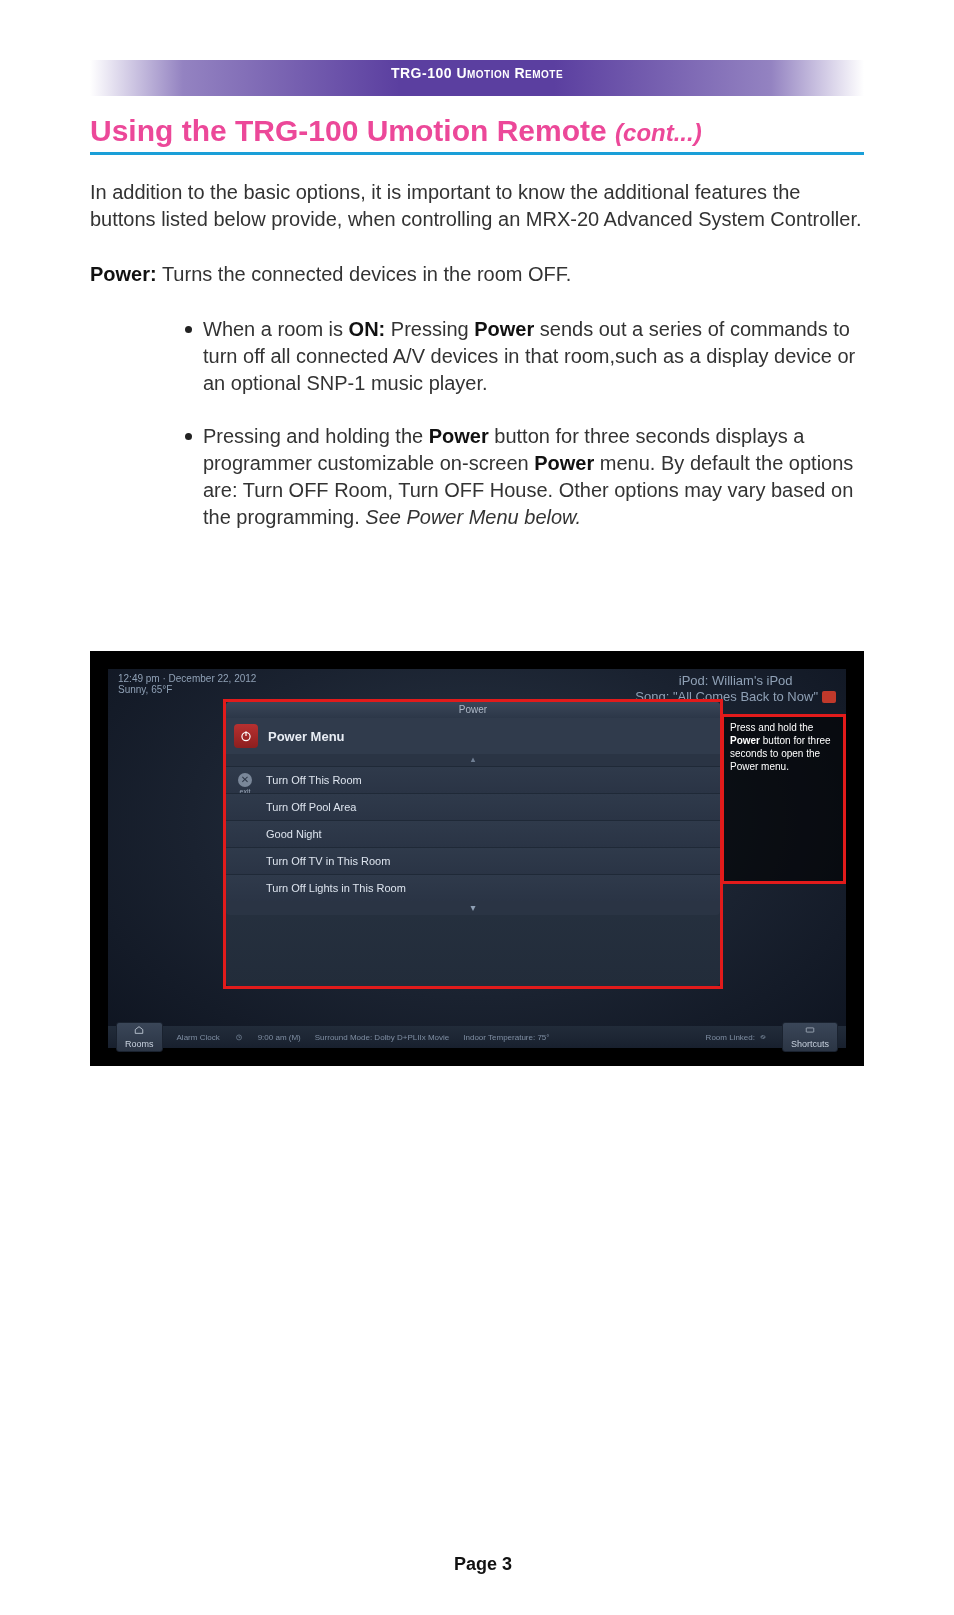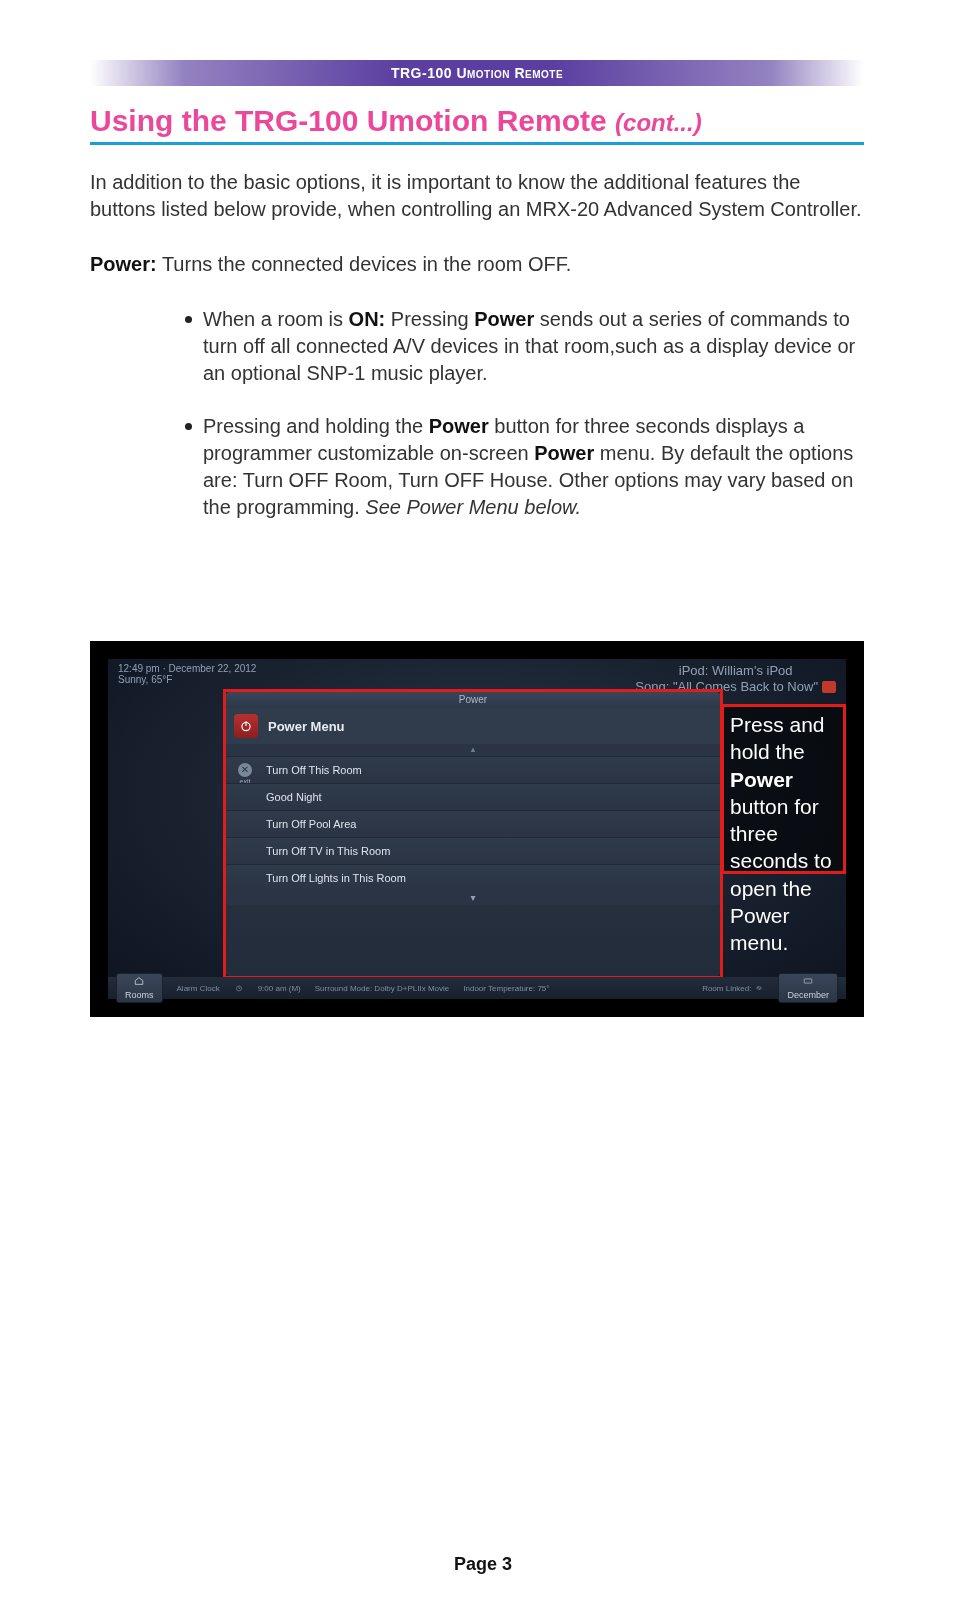--- a/index.html
+++ b/index.html
@@ -11,21 +11,21 @@
     width: 954px;
   }
   .page {
     width: 954px;
     min-height: 1615px;
     position: relative;
     box-sizing: border-box;
     padding: 60px 90px 40px 90px;
   }
   .header-band {
-    height: 26px;
+    height: 36px;
     line-height: 26px;
     text-align: center;
     font-size: 14px;
     color: #fff;
     font-weight: 600;
     letter-spacing: 0.5px;
     background: linear-gradient(to right,
       rgba(102,78,167,0) 0%,
       rgba(102,78,167,0.7) 12%,
       #5b3fa0 40%,
@@ -90,21 +90,21 @@
     background: #000;
     padding: 18px;
     box-sizing: border-box;
   }
   .shot {
     background: radial-gradient(ellipse at 50% 40%, #2a3646 0%, #1a2230 55%, #0e1420 100%);
     color: #cfd6e0;
     font-family: "Segoe UI", Arial, sans-serif;
     font-size: 11px;
     position: relative;
-    height: 340px;
+    height: 379px;
   }
   .shot-topbar {
     display:flex;
     justify-content: space-between;
     padding: 4px 10px 2px 10px;
     font-size: 10px;
     color:#8fa0b5;
   }
   .shot-topbar .center {
     position:absolute;
@@ -126,21 +126,21 @@
     box-sizing:border-box;
   }
   .red-outline.menu {
     left:115px; top:30px; width:500px; height:290px;
   }
   .red-outline.callout {
     right:0px; top:45px; width:125px; height:170px;
     background: rgba(0,0,0,0.6);
     color:#fff;
     font-family: "Optima","Segoe UI",sans-serif;
-    font-size:21px;
+    font-size:10px;
     line-height:1.3;
     padding:4px 6px;
   }
   .red-outline.callout .bold { font-weight:700; }
 
   .menu-area {
     position:absolute;
     left:118px; top:33px; width:494px; height:284px;
     background: linear-gradient(#2e3a4a,#222c3a);
     border-radius:4px;
@@ -284,24 +284,24 @@
         <div class="arrow-row">▴</div>
         <div class="menu-list">
           <div class="menu-row">
             <div class="exit-icon">
               <div class="circ">✕</div>
               <div class="lbl">exit</div>
             </div>
             <span>Turn Off This Room</span>
           </div>
           <div class="menu-row">
+              <span>Turn Off Pool Area</span>
+            </div>
+          <div class="menu-row">
               <span>Good Night</span>
-            </div>
-          <div class="menu-row">
-              <span>Turn Off Pool Area</span>
             </div>
           <div class="menu-row">
               <span>Turn Off TV in This Room</span>
             </div>
           <div class="menu-row">
               <span>Turn Off Lights in This Room</span>
             </div>
         </div>
         <div class="btm-arrow">▾</div>
       </div>
@@ -331,21 +331,21 @@
           <span>Room Linked:</span>
           <svg viewBox="0 0 24 24">
               <path d="M9 12a3 3 0 0 1 3-3h2a3 3 0 0 1 0 6h-2" fill="none" stroke="#7f8ea2" stroke-width="1.5"></path>
               <path d="M15 12a3 3 0 0 1-3 3h-2a3 3 0 0 1 0-6h2" fill="none" stroke="#7f8ea2" stroke-width="1.5"></path>
             </svg>
         </span>
         <div class="btn">
           <svg viewBox="0 0 24 24">
               <rect x="3" y="7" width="18" height="10" rx="1" fill="none" stroke="#c9d2df" stroke-width="1.5"></rect>
             </svg>
-          <span>December</span>
+          <span>Shortcuts</span>
         </div>
       </div>
 
     </div>
   </div>
 
   <div class="page-num">Page 3</div>
 </div>
 
 </body></html>

